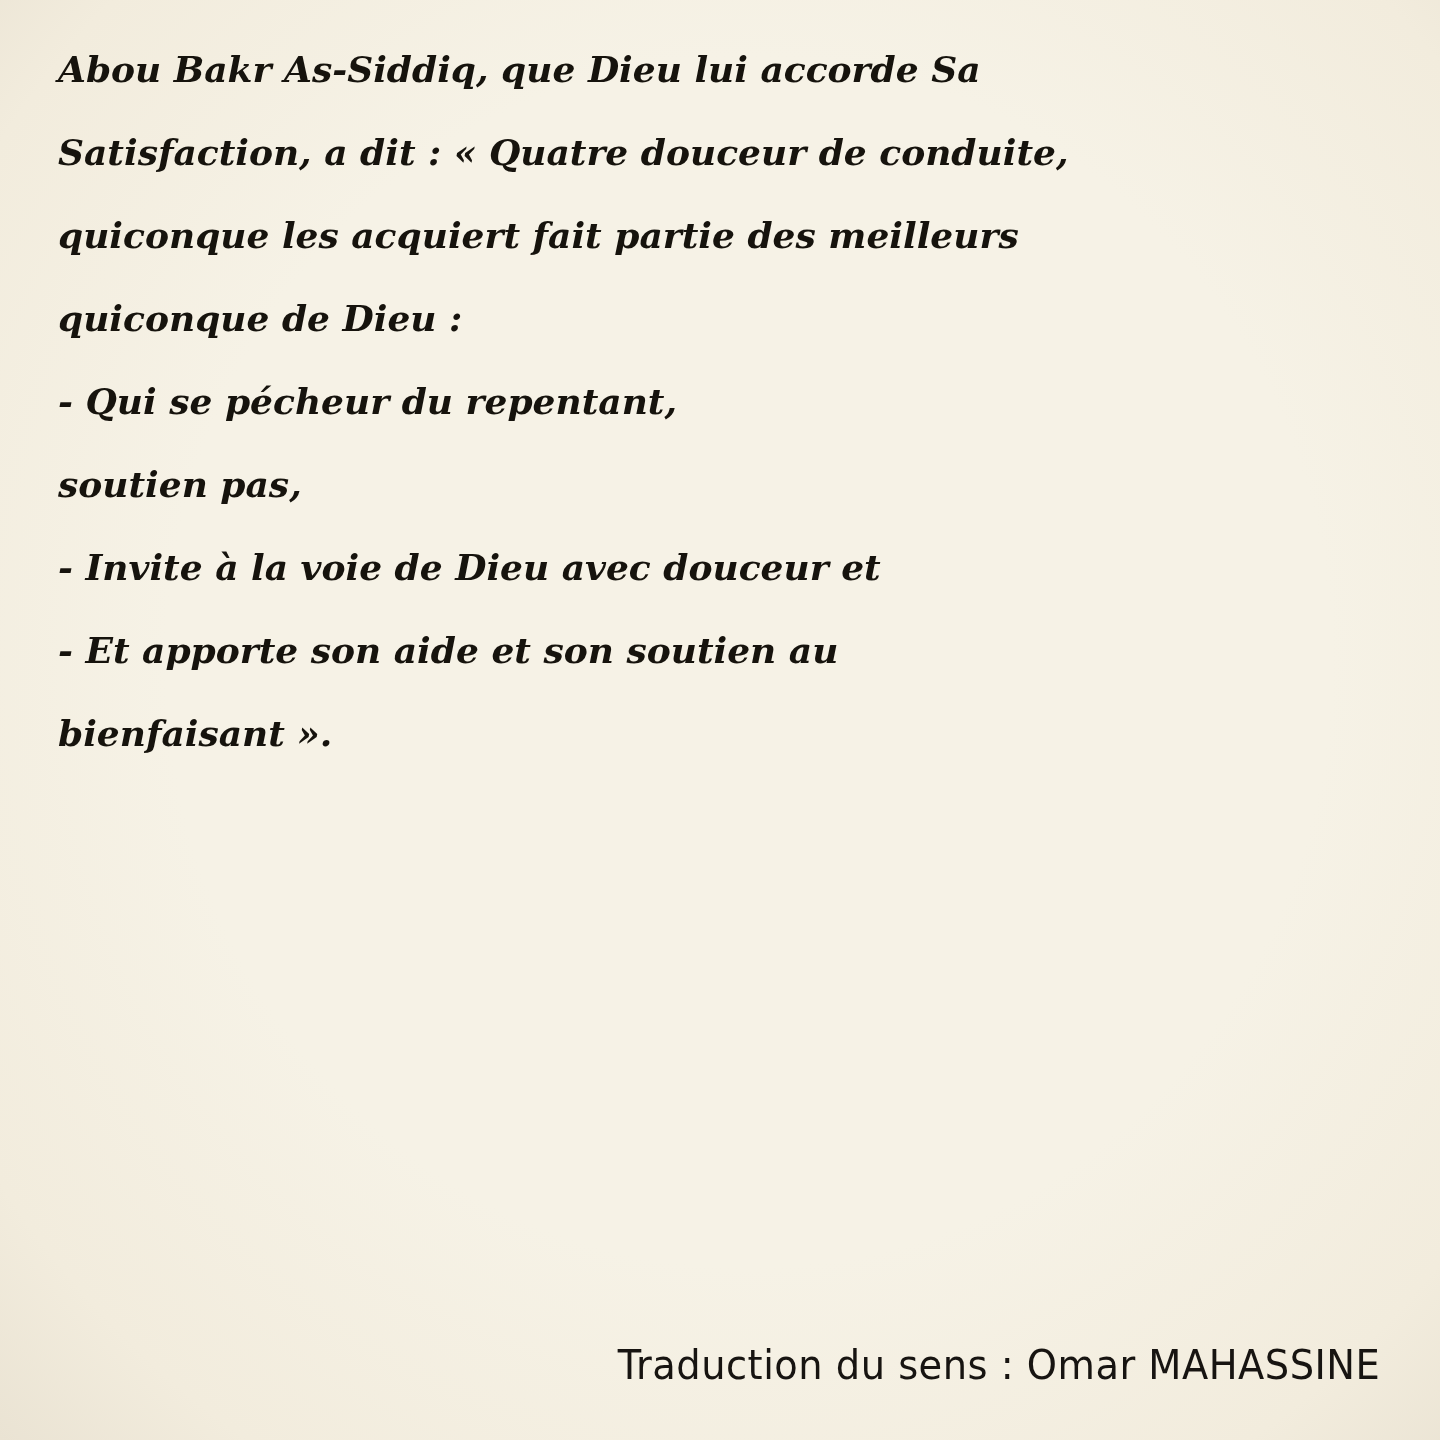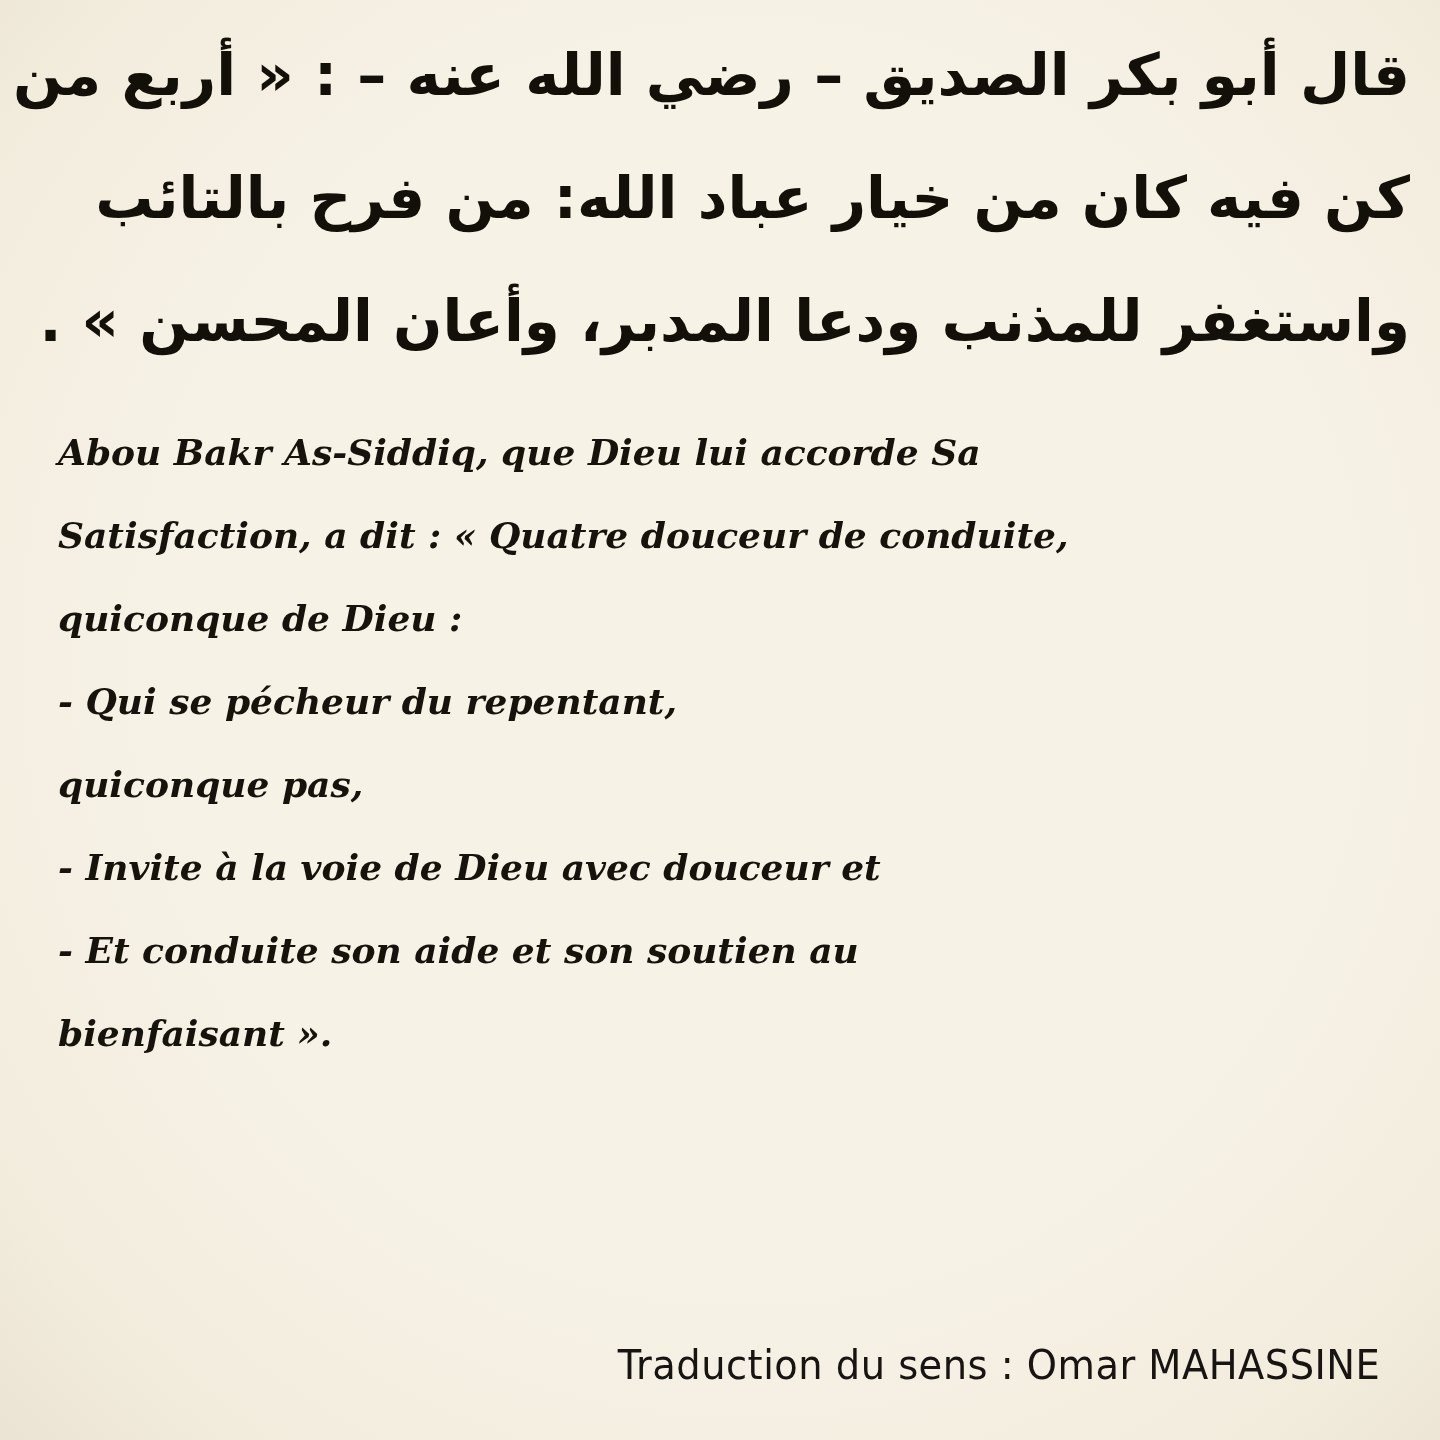--- a/index.html
+++ b/index.html
@@ -53,32 +53,28 @@
     white-space: nowrap;
     transform: scaleX(0.96);
     transform-origin: right center;
   }
 </style>
 </head>
 <body>
 
 <div class="canvas">
 
-  <div class="arabic-block" dir="rtl" lang="ar">
-    <div class="ar-line">قال أبو بكر الصديق – رضي الله عنه – : « أربع من</div>
-    <div class="ar-line">كن فيه كان من خيار عباد الله: من فرح بالتائب</div>
-    <div class="ar-line">واستغفر للمذنب ودعا المدبر، وأعان المحسن » .</div>
-  </div>
 
   <div class="french-block" lang="fr">
     <div class="fr-line">Abou Bakr As-Siddiq, que Dieu lui accorde Sa</div>
     <div class="fr-line">Satisfaction, a dit : « Quatre douceur de conduite,</div>
+    <div class="fr-line">quiconque les acquiert fait partie des meilleurs</div>
     <div class="fr-line">quiconque de Dieu :</div>
     <div class="fr-line">- Qui se pécheur du repentant,</div>
-    <div class="fr-line">quiconque pas,</div>
+    <div class="fr-line">soutien pas,</div>
     <div class="fr-line">- Invite à la voie de Dieu avec douceur et</div>
-    <div class="fr-line">- Et conduite son aide et son soutien au</div>
+    <div class="fr-line">- Et apporte son aide et son soutien au</div>
     <div class="fr-line">bienfaisant ».</div>
   </div>
 
   <div class="credit-line">Traduction du sens : Omar MAHASSINE</div>
 
 </div>
 
 </body></html>

